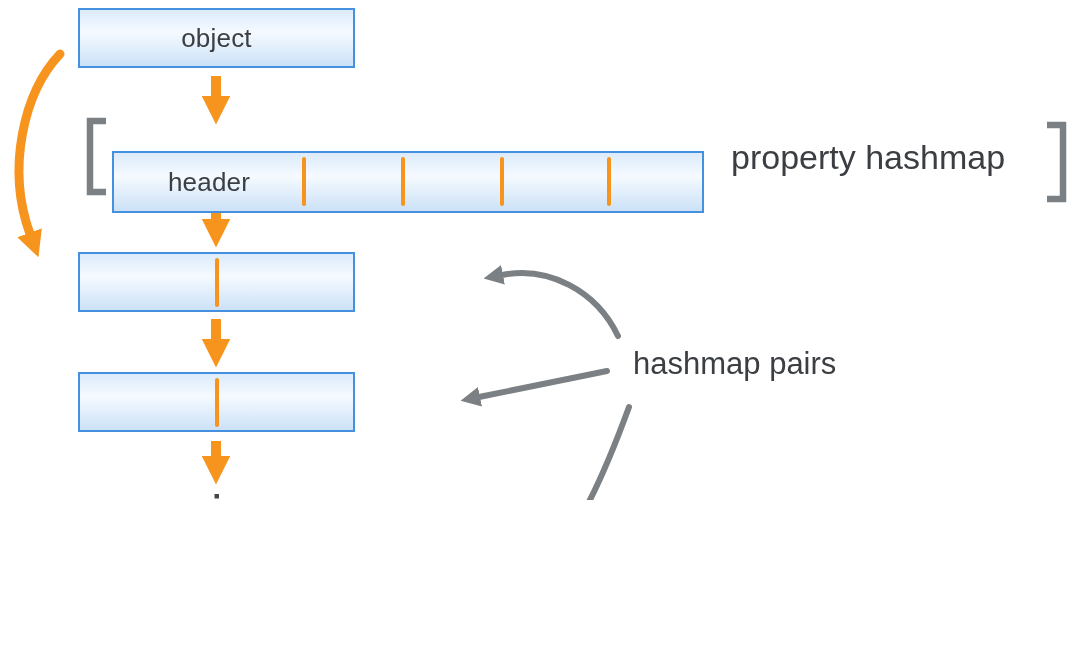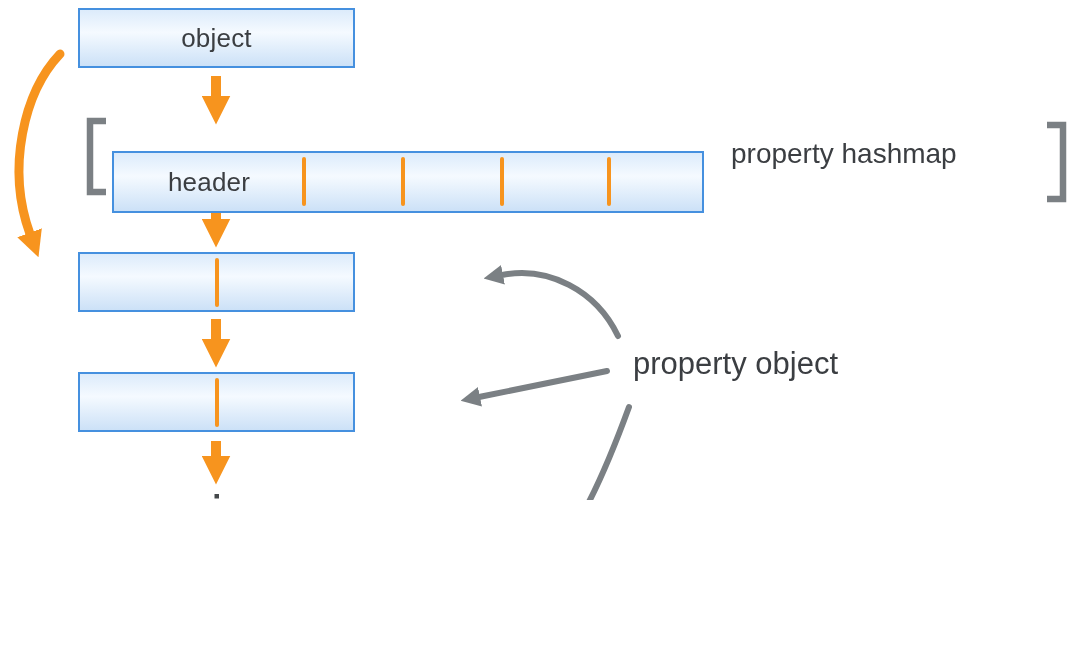--- a/index.html
+++ b/index.html
@@ -94,27 +94,27 @@
   </div>
 
   <div class="box" style="left:112px;top:130px;width:592px;height:62px;justify-content:flex-start;margin-top:21px;">
     <span class="box-label" style="width:190px;text-align:center;">header</span>
     <span class="tick" style="left:188px;"></span>
     <span class="tick" style="left:287px;"></span>
     <span class="tick" style="left:386px;"></span>
     <span class="tick" style="left:493px;"></span>
   </div>
 
-  <div class="annotation" style="left:731px;top:140px;font-size:28px;">property hashmap</div>
+  <div class="annotation" style="left:731px;top:140px;font-size:34px;">property hashmap</div>
 
   <div class="box" style="left:78px;top:252px;width:277px;height:60px;">
     <span class="tick" style="left:135px;"></span>
   </div>
   <div class="box" style="left:78px;top:372px;width:277px;height:60px;">
     <span class="tick" style="left:135px;"></span>
   </div>
   <div class="box" style="left:78px;top:589px;width:277px;height:60px;">
     <span class="tick" style="left:135px;"></span>
   </div>
 
-  <div class="annotation" style="left:633px;top:348px;font-size:31px;">property object</div>
+  <div class="annotation" style="left:633px;top:348px;font-size:31px;">hashmap pairs</div>
 
 </div>
 
 </body></html>

